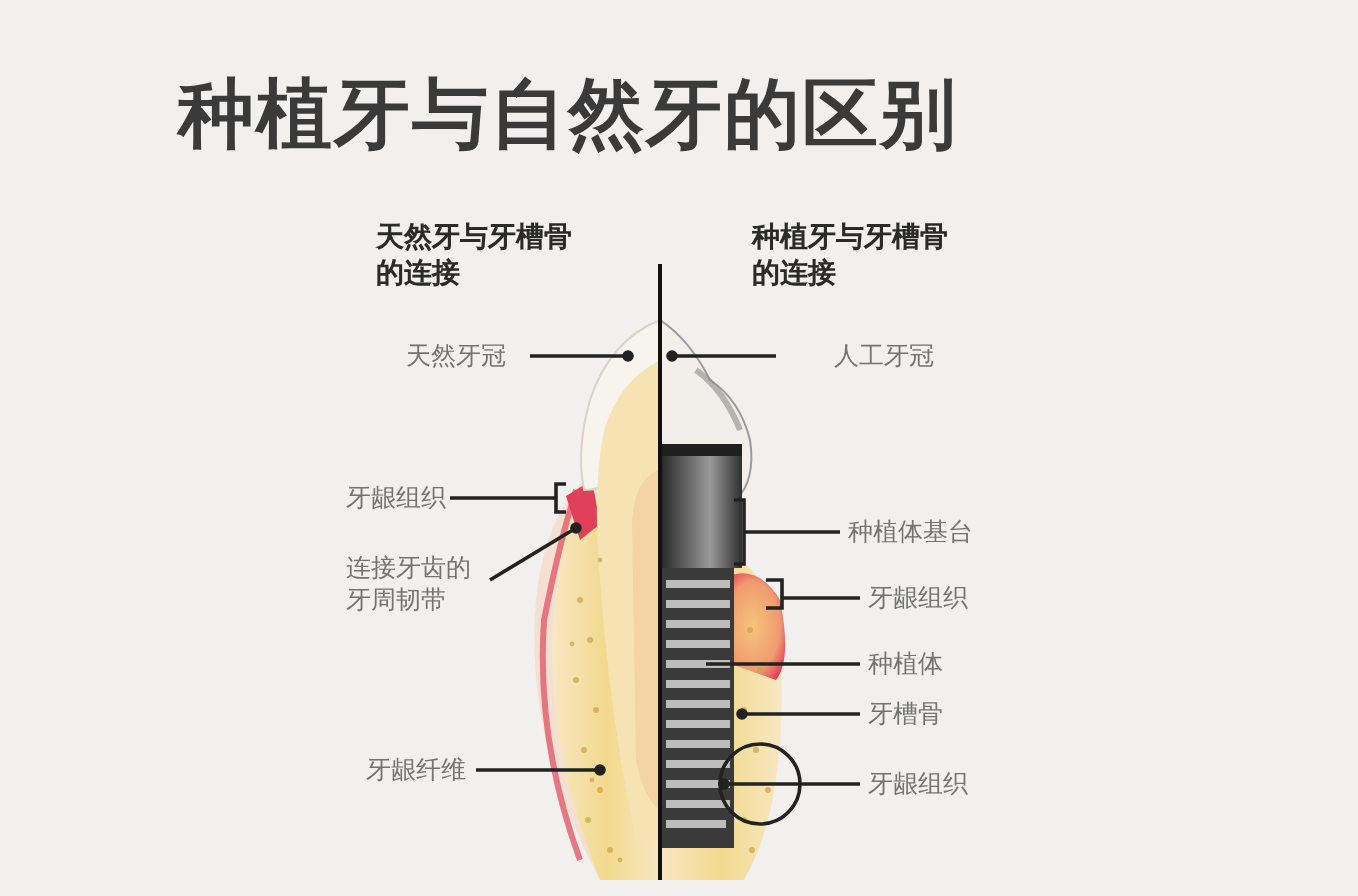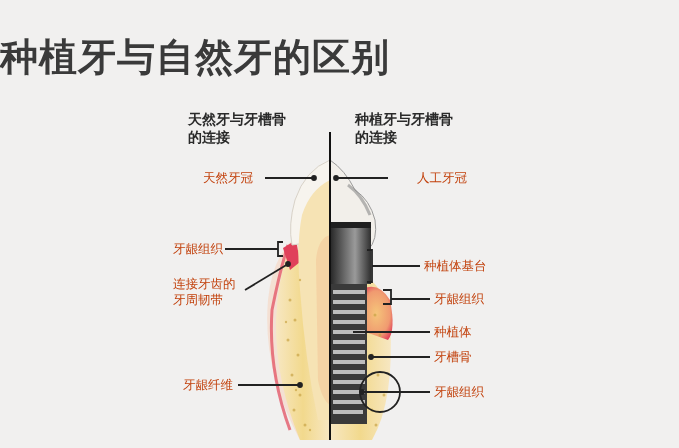--- a/index.html
+++ b/index.html
@@ -3,45 +3,45 @@
 <meta charset="utf-8">
 <style>
   html, body { margin:0; padding:0; }
   body {
     width:679px; height:448px; overflow:hidden;
     background:#f1f0ef;
     font-family:"DejaVu Sans", sans-serif;
     position:relative;
   }
   .title {
-    position:absolute; left:0; top:32px; width:568px; text-align:left;
+    position:absolute; left:0; top:32px; width:568px; text-align:center;
     font-family:Liberation Mono, monospace; font-weight:bold;
     font-size:38px; color:#3a3a3a; letter-spacing:1px;
   }
   .subhead {
     position:absolute; top:110px; width:130px; text-align:left;
     font-family:"DejaVu Sans", sans-serif; font-weight:bold;
     font-size:14px; line-height:18px; color:#2a2a2a;
   }
   .label {
     position:absolute; font-family:"DejaVu Serif", serif;
-    font-size:12.5px; color:#c2410c; white-space:nowrap; line-height:16px;
+    font-size:12.5px; color:#737373; white-space:nowrap; line-height:16px;
   }
   svg.art { position:absolute; left:0; top:0; }
 </style>
 </head>
 <body>
 
 <div class="title">种植牙与自然牙的区别</div>
 
 <div class="subhead" style="left:188px;">
   <div>天然牙与牙槽骨</div>
   <div>的连接</div>
 </div>
-<div class="subhead" style="left:355px;">
+<div class="subhead" style="left:376px;">
   <div>种植牙与牙槽骨</div>
   <div>的连接</div>
 </div>
 
 <svg class="art" width="679" height="448" viewBox="0 0 679 448">
   <defs>
     <linearGradient id="boneG" x1="0" x2="1">
       <stop offset="0" stop-color="#f7e7c2"></stop>
       <stop offset="0.5" stop-color="#f2d98d"></stop>
       <stop offset="1" stop-color="#f7e7c2"></stop>

